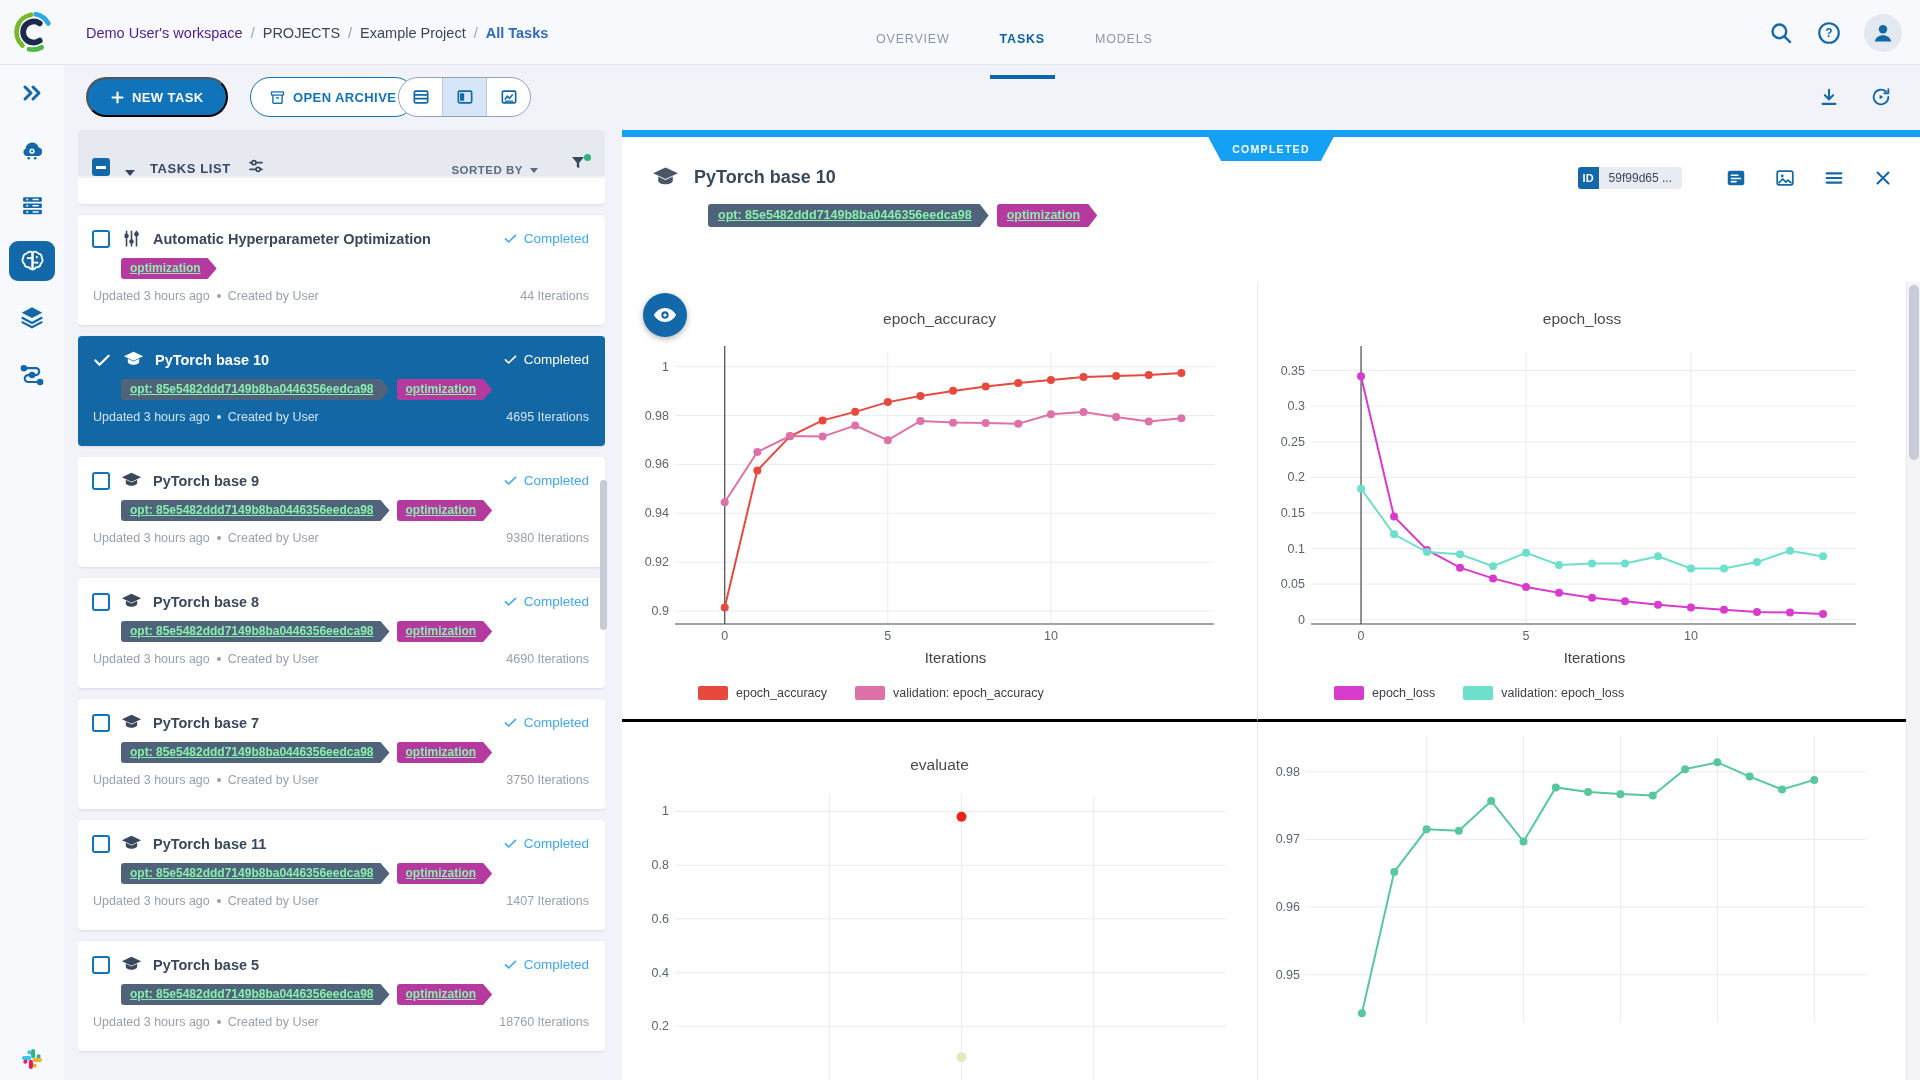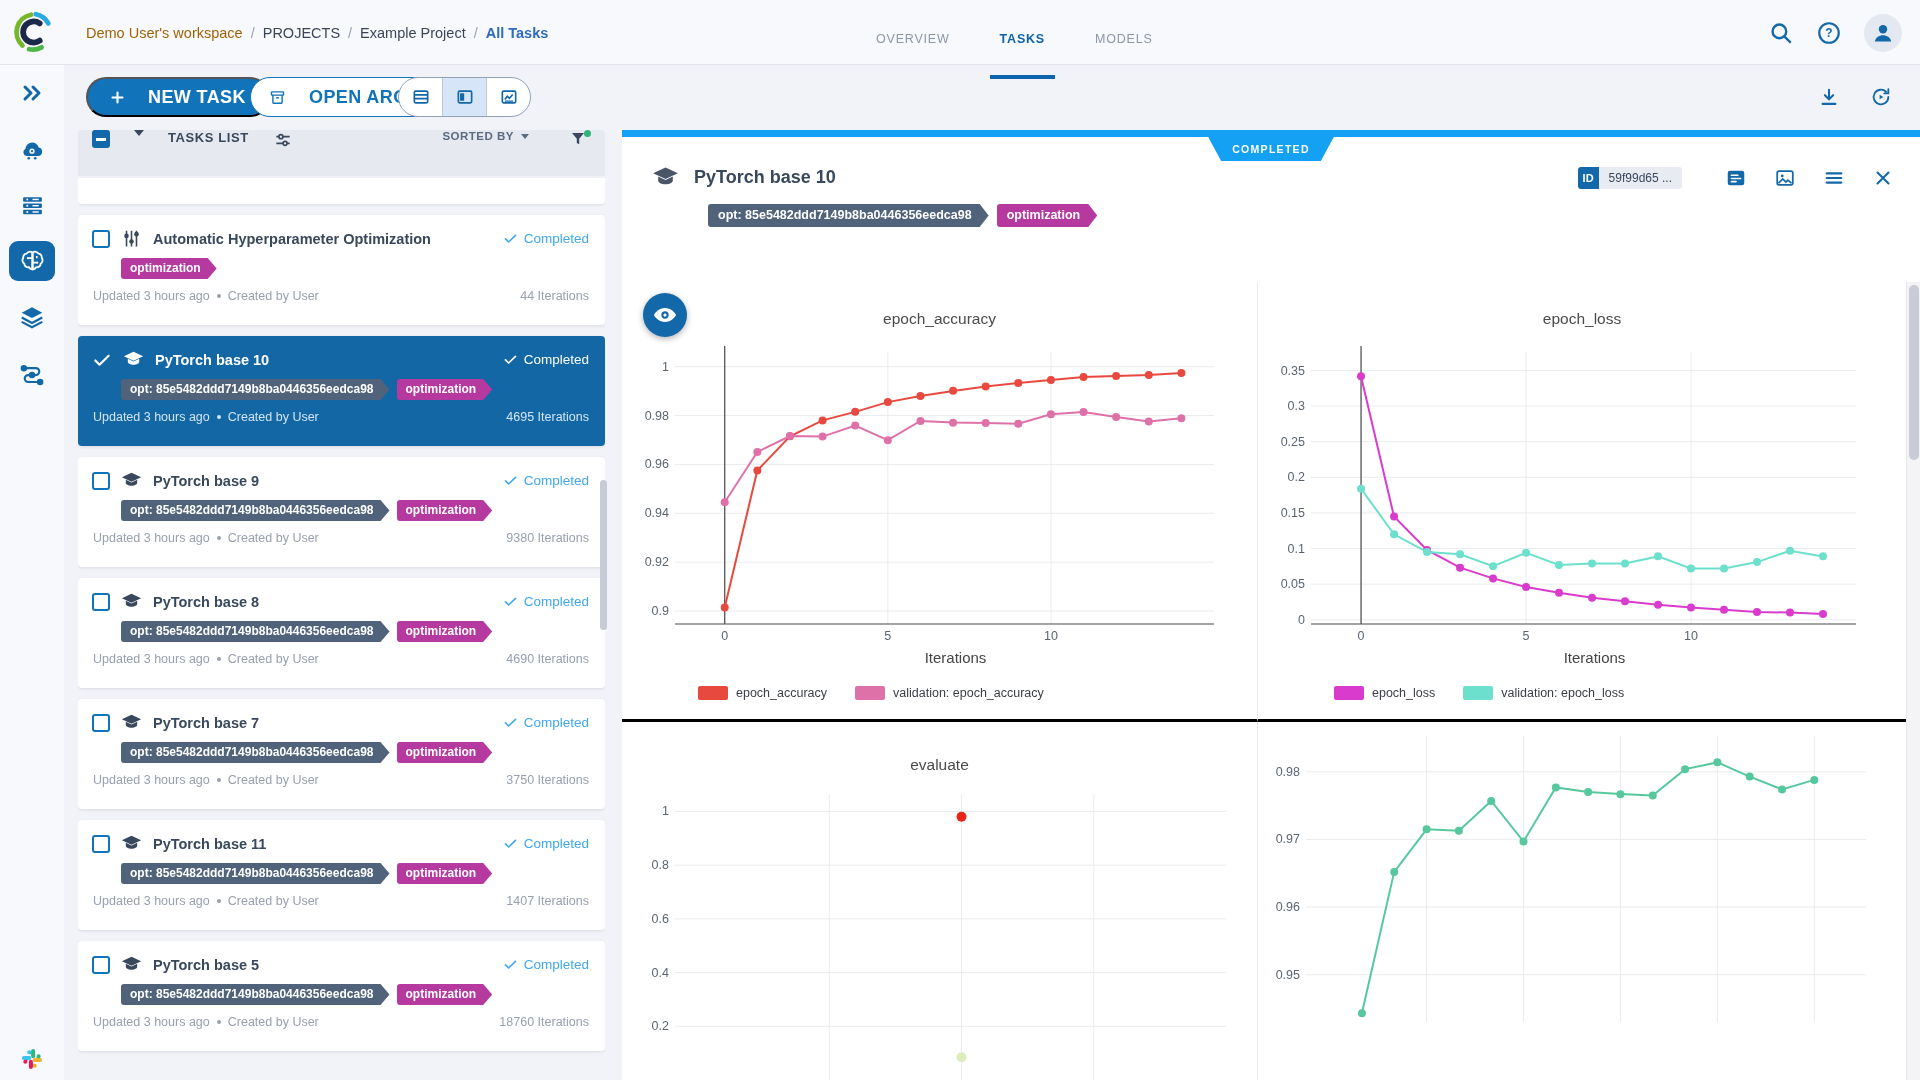--- a/index.html
+++ b/index.html
@@ -5,52 +5,52 @@
   * { margin:0; padding:0; box-sizing:border-box; }
   html,body { width:1920px; height:1080px; overflow:hidden; }
   body { position:relative; background:#f2f3f8; font-family:"Liberation Sans", sans-serif; color:#39485c; }
   svg { display:block; }
 
   
   .app-header { position:absolute; left:0; top:0; right:0; height:65px; background:#f8f9fc; border-bottom:1px solid #e3e5ec; z-index:20; }
   .logo { position:absolute; left:10px; top:9px; width:46px; height:46px; }
   .breadcrumb { position:absolute; left:86px; top:0; height:65px; display:flex; align-items:center; font-size:14.5px; }
   .crumb-sep { color:#9aa3b2; margin:0 8px; }
-  .crumb-link { color:#a16207; cursor:pointer; }
+  .crumb-link { color:#4c1d95; cursor:pointer; }
   .crumb-text { color:#3c4659; }
   .crumb-active { color:#2e6ac0; font-weight:bold; cursor:pointer; }
   .nav-tabs { position:absolute; left:872px; top:0; height:78px; display:flex; gap:42px; }
   .nav-tab { display:flex; align-items:center; height:100%; font-size:12.5px; letter-spacing:.8px; color:#8d97a7; position:relative; padding:0 4px; cursor:pointer; }
   .nav-tab.active { color:#0d64ad; font-weight:bold; }
   .nav-tab.active::after { content:""; position:absolute; left:-6px; right:-6px; bottom:-1px; height:4px; background:#0d64ad; }
   .header-icons { position:absolute; right:18px; top:0; height:65px; display:flex; align-items:center; gap:22px; }
   .hicon { width:26px; height:26px; color:#1268a8; cursor:pointer; }
   .avatar { width:38px; height:38px; border-radius:50%; background:#e4e8f1; display:flex; align-items:center; justify-content:center; cursor:pointer; }
 
   
   .side-rail { position:absolute; left:0; top:65px; bottom:0; width:64px; background:#f8f9fc; z-index:10; }
   .rail-btn { width:64px; height:56px; display:flex; align-items:center; justify-content:center; color:#1268a8; cursor:pointer; }
   .rail-btn .pill { width:46px; height:40px; border-radius:9px; display:flex; align-items:center; justify-content:center; }
   .rail-btn.active .pill { background:#1268a8; color:#fff; }
   .rail-bottom { position:absolute; bottom:10px; left:0; width:64px; display:flex; justify-content:center; }
 
   
   .toolbar { position:absolute; left:64px; top:65px; right:0; height:52px; }
-  .btn { height:40px; border-radius:20px; display:flex; align-items:center; gap:23px; font-size:18px; font-weight:bold; letter-spacing:.4px; cursor:pointer; }
+  .btn { height:40px; border-radius:20px; display:flex; align-items:center; gap:7px; font-size:13px; font-weight:bold; letter-spacing:.4px; cursor:pointer; }
   .btn-new { position:absolute; left:22px; top:12px; padding:0 22px; background:#1173b9; color:#fff; }
   .btn-archive { position:absolute; left:186px; top:12px; padding:0 18px; background:#fff; border:1px solid #1173b9; color:#1173b9; }
   .view-toggle { position:absolute; left:334px; top:12px; width:133px; height:40px; border:1px solid #92a2b6; border-radius:20px; background:#fff; display:flex; overflow:hidden; }
   .vt-seg { flex:1; display:flex; align-items:center; justify-content:center; color:#1268a8; cursor:pointer; }
   .vt-seg + .vt-seg { border-left:1px solid #c2c9d4; }
   .vt-seg.active { background:#d7e5f8; }
   .toolbar-right { position:absolute; right:28px; top:12px; height:40px; display:flex; align-items:center; gap:30px; color:#1268a8; }
 
   
   .tasks-panel { position:absolute; left:78px; top:130px; width:527px; bottom:0; display:flex; flex-direction:column; }
-  .tasks-header { height:46px; background:#e7e9f1; border-radius:4px 4px 0 0; display:flex; align-items:flex-start; padding:0 14px; gap:24px; flex:none; }
+  .tasks-header { height:46px; background:#e7e9f1; border-radius:4px 4px 0 0; display:flex; align-items:flex-end; padding:0 14px; gap:15px; flex:none; }
   .cb-ind { width:18px; height:18px; border-radius:3px; background:#1268a8; position:relative; cursor:pointer; }
   .cb-ind::after { content:""; position:absolute; left:4px; top:8px; width:10px; height:2.5px; background:#fff; }
   .caret { width:0; height:0; border-left:5px solid transparent; border-right:5px solid transparent; border-top:6px solid #39485c; cursor:pointer; }
   .tl-title { font-size:13px; font-weight:bold; letter-spacing:.6px; color:#39485c; }
   .spacer { flex:1; }
   .sorted-by { font-size:11.5px; font-weight:bold; letter-spacing:.5px; color:#5a6a80; display:flex; align-items:center; gap:7px; cursor:pointer; }
   .sorted-by .caret { border-top-color:#5a6a80; border-left-width:4px; border-right-width:4px; border-top-width:5px; }
   .funnel-wrap { position:relative; margin-left:16px; width:22px; height:22px; color:#39485c; cursor:pointer; }
   .funnel-dot { position:absolute; right:0; top:0; width:7px; height:7px; border-radius:50%; background:#2eb37a; }
   .tasks-scroll { flex:1; overflow:hidden; padding-top:2px; }
@@ -61,22 +61,22 @@
   .cb { width:18px; height:18px; border:2px solid #1173b9; border-radius:3px; background:#fff; flex:none; cursor:pointer; }
   .sel-check { width:20px; height:20px; color:#fff; flex:none; }
   .type-icon { width:21px; height:21px; color:#39485c; flex:none; }
   .selected .type-icon { color:#fff; }
   .t-name { font-size:14.5px; font-weight:bold; color:#39485c; }
   .selected .t-name { color:#fff; }
   .t-status { margin-left:auto; display:flex; align-items:center; gap:6px; color:#41a8ef; font-size:13.5px; }
   .selected .t-status { color:#fff; }
   .t-status svg { width:15px; height:15px; }
   .t-row2 { margin:9px 0 0 29px; display:flex; gap:7px; }
-  .tag { display:inline-flex; align-items:center; color:#ffffff; font-size:12px; font-weight:bold; padding:3px 16px 4px 9px; border-radius:3px 0 0 3px;
-         clip-path:polygon(0 0, calc(100% - 9px) 0, 100% 50%, calc(100% - 9px) 100%, 0 100%); white-space:nowrap; }
+  .tag { display:inline-flex; align-items:center; color:#86efac; font-size:12px; font-weight:bold; padding:3px 16px 4px 9px; border-radius:3px 0 0 3px;
+         clip-path:polygon(0 0, calc(100% - 9px) 0, 100% 50%, calc(100% - 9px) 100%, 0 100%); white-space:nowrap;text-decoration:underline; }
   .t-row3 { margin:10px 0 0 1px; display:flex; align-items:center; gap:7px; font-size:12.5px; color:#98a0ae; }
   .selected .t-row3 { color:#d2e4f4; }
   .dot-sep { width:4px; height:4px; border-radius:50%; background:currentColor; }
   .t-iters { margin-left:auto; }
   .list-scrollbar { position:absolute; right:-2px; top:350px; width:7px; height:150px; border-radius:4px; background:#c7cbd6; cursor:pointer; }
 
   
   .detail-panel { position:absolute; left:622px; top:130px; right:0; bottom:0; background:#fff; }
   .blue-bar { height:7px; background:#14a0f3; }
   .ribbon { position:absolute; top:7px; left:50%; transform:translateX(-50%); height:24px; padding:0 24px; background:#14a0f3; color:#fff;

